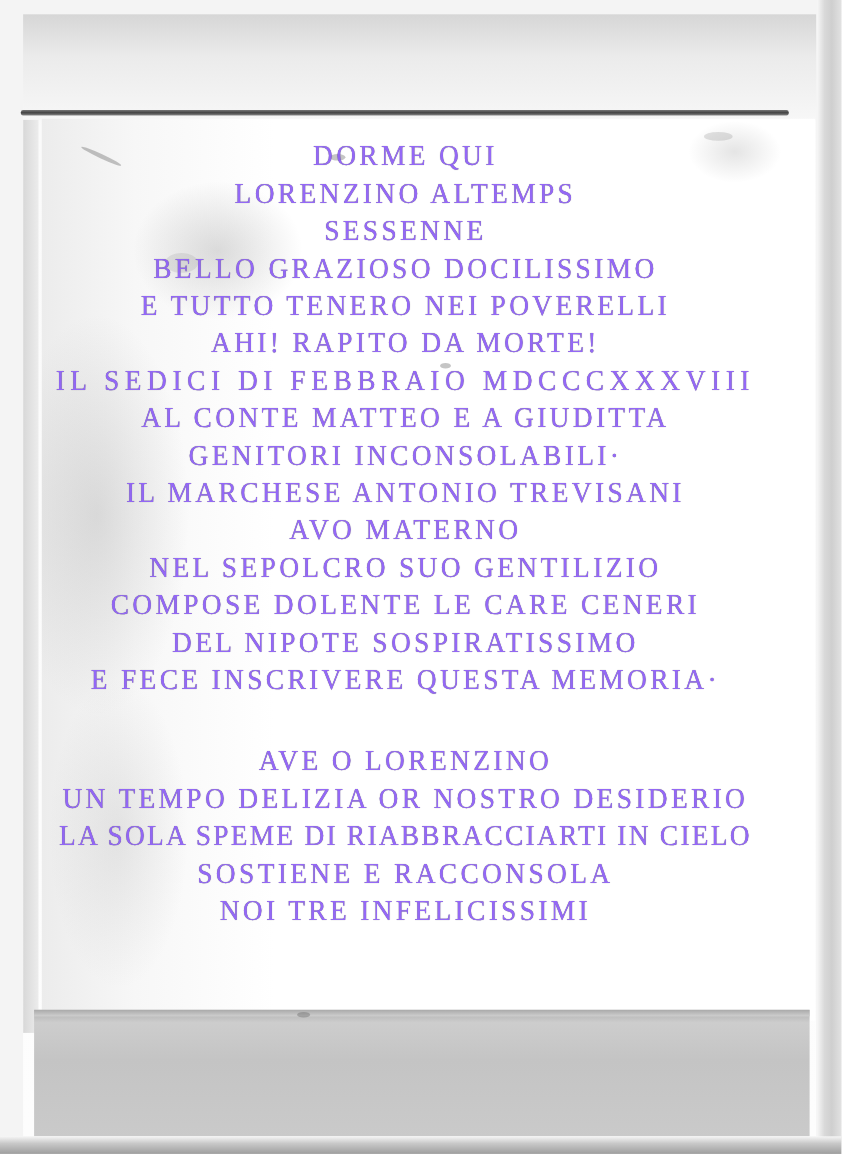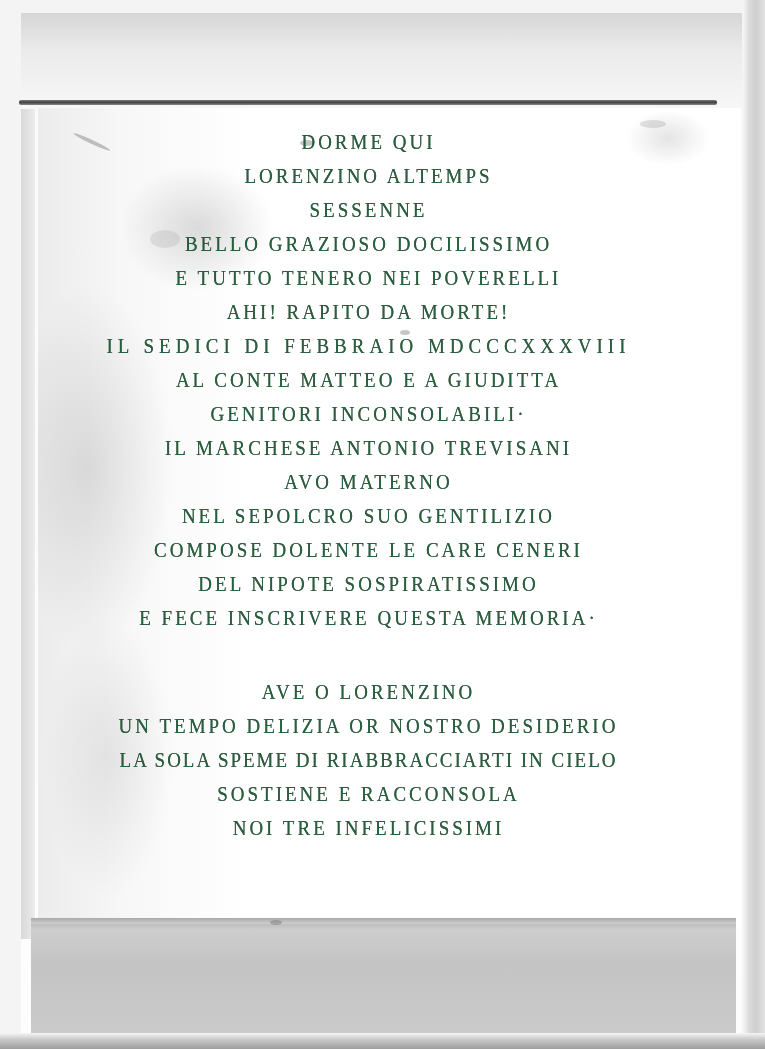--- a/index.html
+++ b/index.html
@@ -91,23 +91,23 @@
       height: 6px;
       background: linear-gradient(180deg, #a9a9a9, #cfcfcf);
     }
     
     .inscription {
       position: absolute;
       left: 17px;
       top: 126px;
       width: 703px;
       text-align: center;
-      color: #14532d;
+      color: #8b5cf6;
       font-family: "Liberation Serif", "DejaVu Serif", serif;
-      font-size: 19px;
+      font-size: 25px;
       letter-spacing: 3px;
       line-height: 34px;
     }
     .line {
       display: block;
       white-space: nowrap;
       transform: scaleY(1.05);
       text-shadow: 0 0 0.6px #555;
       opacity: 0.92;
     }

